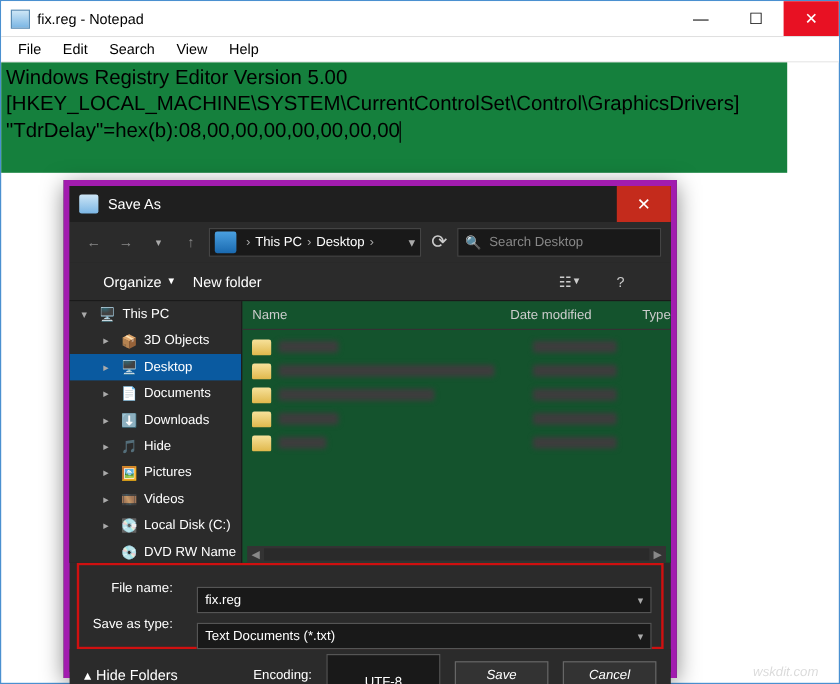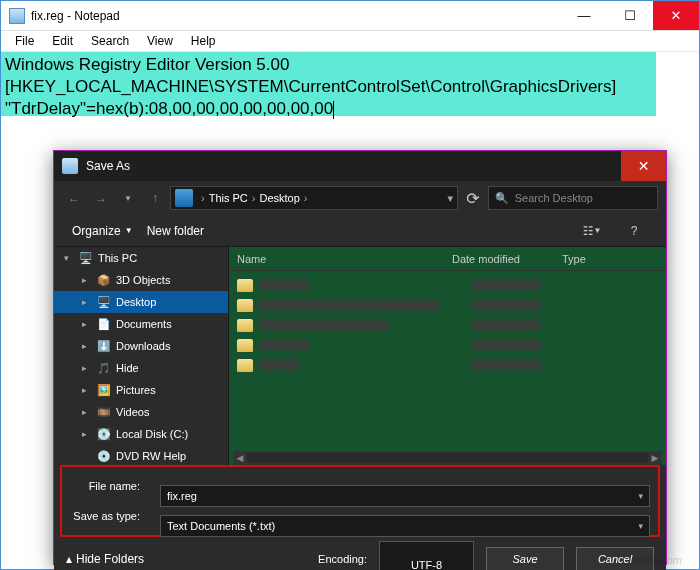--- a/index.html
+++ b/index.html
@@ -7,38 +7,38 @@
 .notepad-window { position: absolute; top: 0; left: 0; width: 700px; height: 570px; background: #fff; border: 1px solid #4a90d0; }
 .np-titlebar { height: 30px; background: #fff; display: flex; align-items: center; padding-left: 8px; border-bottom: 1px solid #e0e0e0; }
 .np-titlebar .np-icon { width: 16px; height: 16px; background: linear-gradient(180deg,#cde6f6,#7bb6e4); border: 1px solid #5a8db5; margin-right: 6px; }
 .np-title { font-size: 12px; color: #000; flex: 1; }
 .np-controls { display: flex; height: 100%; }
 .np-controls > div { width: 46px; height: 100%; display: flex; align-items: center; justify-content: center; font-size: 13px; }
 .np-controls .close { background: #e81123; color: #fff; }
 .np-controls .close:hover, .np-controls .close { }
 .np-menu { height: 21px; background: #fff; display: flex; align-items: center; padding-left: 6px; gap: 2px; border-bottom: 1px solid #e8e8e8; }
 .np-menu span { font-size: 12px; padding: 2px 8px; }
-.np-content { padding: 2px 4px; font-size: 17px; line-height: 22px; background: #5eead4; width: 655px; height: 64px; color: #000; font-weight: 400; }
+.np-content { padding: 2px 4px; font-size: 17px; line-height: 22px; background: #15803d; width: 655px; height: 92px; color: #000; font-weight: 400; }
 .np-line { white-space: nowrap; }
 .cursor { display: inline-block; width: 1px; height: 18px; background: #000; vertical-align: middle; }
 
-.saveas-window { position: absolute; top: 150px; left: 53px; width: 614px; height: 415px; background: #2b2b2b; border: 1px solid #a21caf; box-shadow: 0 4px 18px rgba(0,0,0,.5); }
+.saveas-window { position: absolute; top: 150px; left: 53px; width: 511px; height: 415px; background: #2b2b2b; border: 5px solid #a21caf; box-shadow: 0 4px 18px rgba(0,0,0,.5); }
 .sa-titlebar { height: 30px; background: #1f1f1f; display: flex; align-items: center; padding-left: 8px; color: #fff; }
 .sa-titlebar .sa-icon { width: 16px; height: 16px; background: linear-gradient(180deg,#cde6f6,#7bb6e4); margin-right: 8px; border-radius: 2px; }
 .sa-title { font-size: 12px; flex: 1; }
 .sa-close { width: 45px; height: 100%; background: #c42b1c; color: #fff; display: flex; align-items: center; justify-content: center; font-size: 14px; }
 .sa-nav { height: 34px; display: flex; align-items: center; padding: 0 8px; gap: 3px; background: #2b2b2b; }
 .sa-nav-btn { width: 24px; height: 24px; display: flex; align-items: center; justify-content: center; color: #888; font-size: 12px; }
 .sa-path { flex: 1; height: 24px; background: #191919; border: 1px solid #444; display: flex; align-items: center; color: #fff; font-size: 11px; }
 .sa-path .pc-icon { width: 18px; height: 18px; background: linear-gradient(180deg,#4aa0e0,#1a6ab0); margin: 0 4px; border-radius: 2px; }
 .sa-path .chev { color: #aaa; padding: 0 4px; }
 .sa-refresh { width: 24px; height: 24px; display: flex; align-items: center; justify-content: center; color: #ccc; }
 .sa-search { width: 170px; height: 24px; background: #191919; border: 1px solid #444; display: flex; align-items: center; padding: 0 6px; color: #888; font-size: 11px; gap: 6px; }
 .sa-search .sicon { font-size: 11px; }
-.sa-toolbar { height: 32px; display: flex; align-items: center; padding: 0 18px; gap: 14px; background: #2b2b2b; border-bottom: 1px solid #1a1a1a; }
+.sa-toolbar { height: 32px; display: flex; align-items: center; padding: 0 28px; gap: 14px; background: #2b2b2b; border-bottom: 1px solid #1a1a1a; }
 .sa-toolbar .org { color: #fff; font-size: 12px; display: flex; align-items: center; gap: 4px; }
 .sa-toolbar .spacer { flex: 1; }
 .sa-toolbar .tool { color: #ccc; font-size: 12px; width: 28px; height: 22px; display: flex; align-items: center; justify-content: center; }
 .sa-body { display: flex; height: 218px; background: #202020; }
 .sa-tree { width: 175px; border-right: 1px solid #1a1a1a; overflow: hidden; background: #2b2b2b; }
 .tree-item { display: flex; align-items: center; height: 22px; font-size: 11px; color: #fff; padding-left: 10px; gap: 4px; }
 .tree-item.sub { padding-left: 28px; }
 .tree-item .exp { width: 10px; color: #aaa; font-size: 9px; }
 .tree-item .ficon { width: 16px; height: 14px; display:flex;align-items:center;justify-content:center; }
 .tree-item.sel { background: #0a5aa0; }
@@ -174,21 +174,21 @@
           <span>Videos</span>
         </div>
       <div class="tree-item sub">
           <span class="exp">▸</span>
           <span class="ficon">💽</span>
           <span>Local Disk (C:)</span>
         </div>
       <div class="tree-item sub">
           <span class="exp"></span>
           <span class="ficon">💿</span>
-          <span>DVD RW Help</span>
+          <span>DVD RW Name</span>
         </div>
     </div>
     <div class="sa-list">
       <div class="sa-list-head">
         <div class="col-name">Name</div>
         <div class="col-date">Date modified</div>
         <div class="col-type">Type</div>
       </div>
       <div class="sa-list-rows">
         <div class="list-row">

